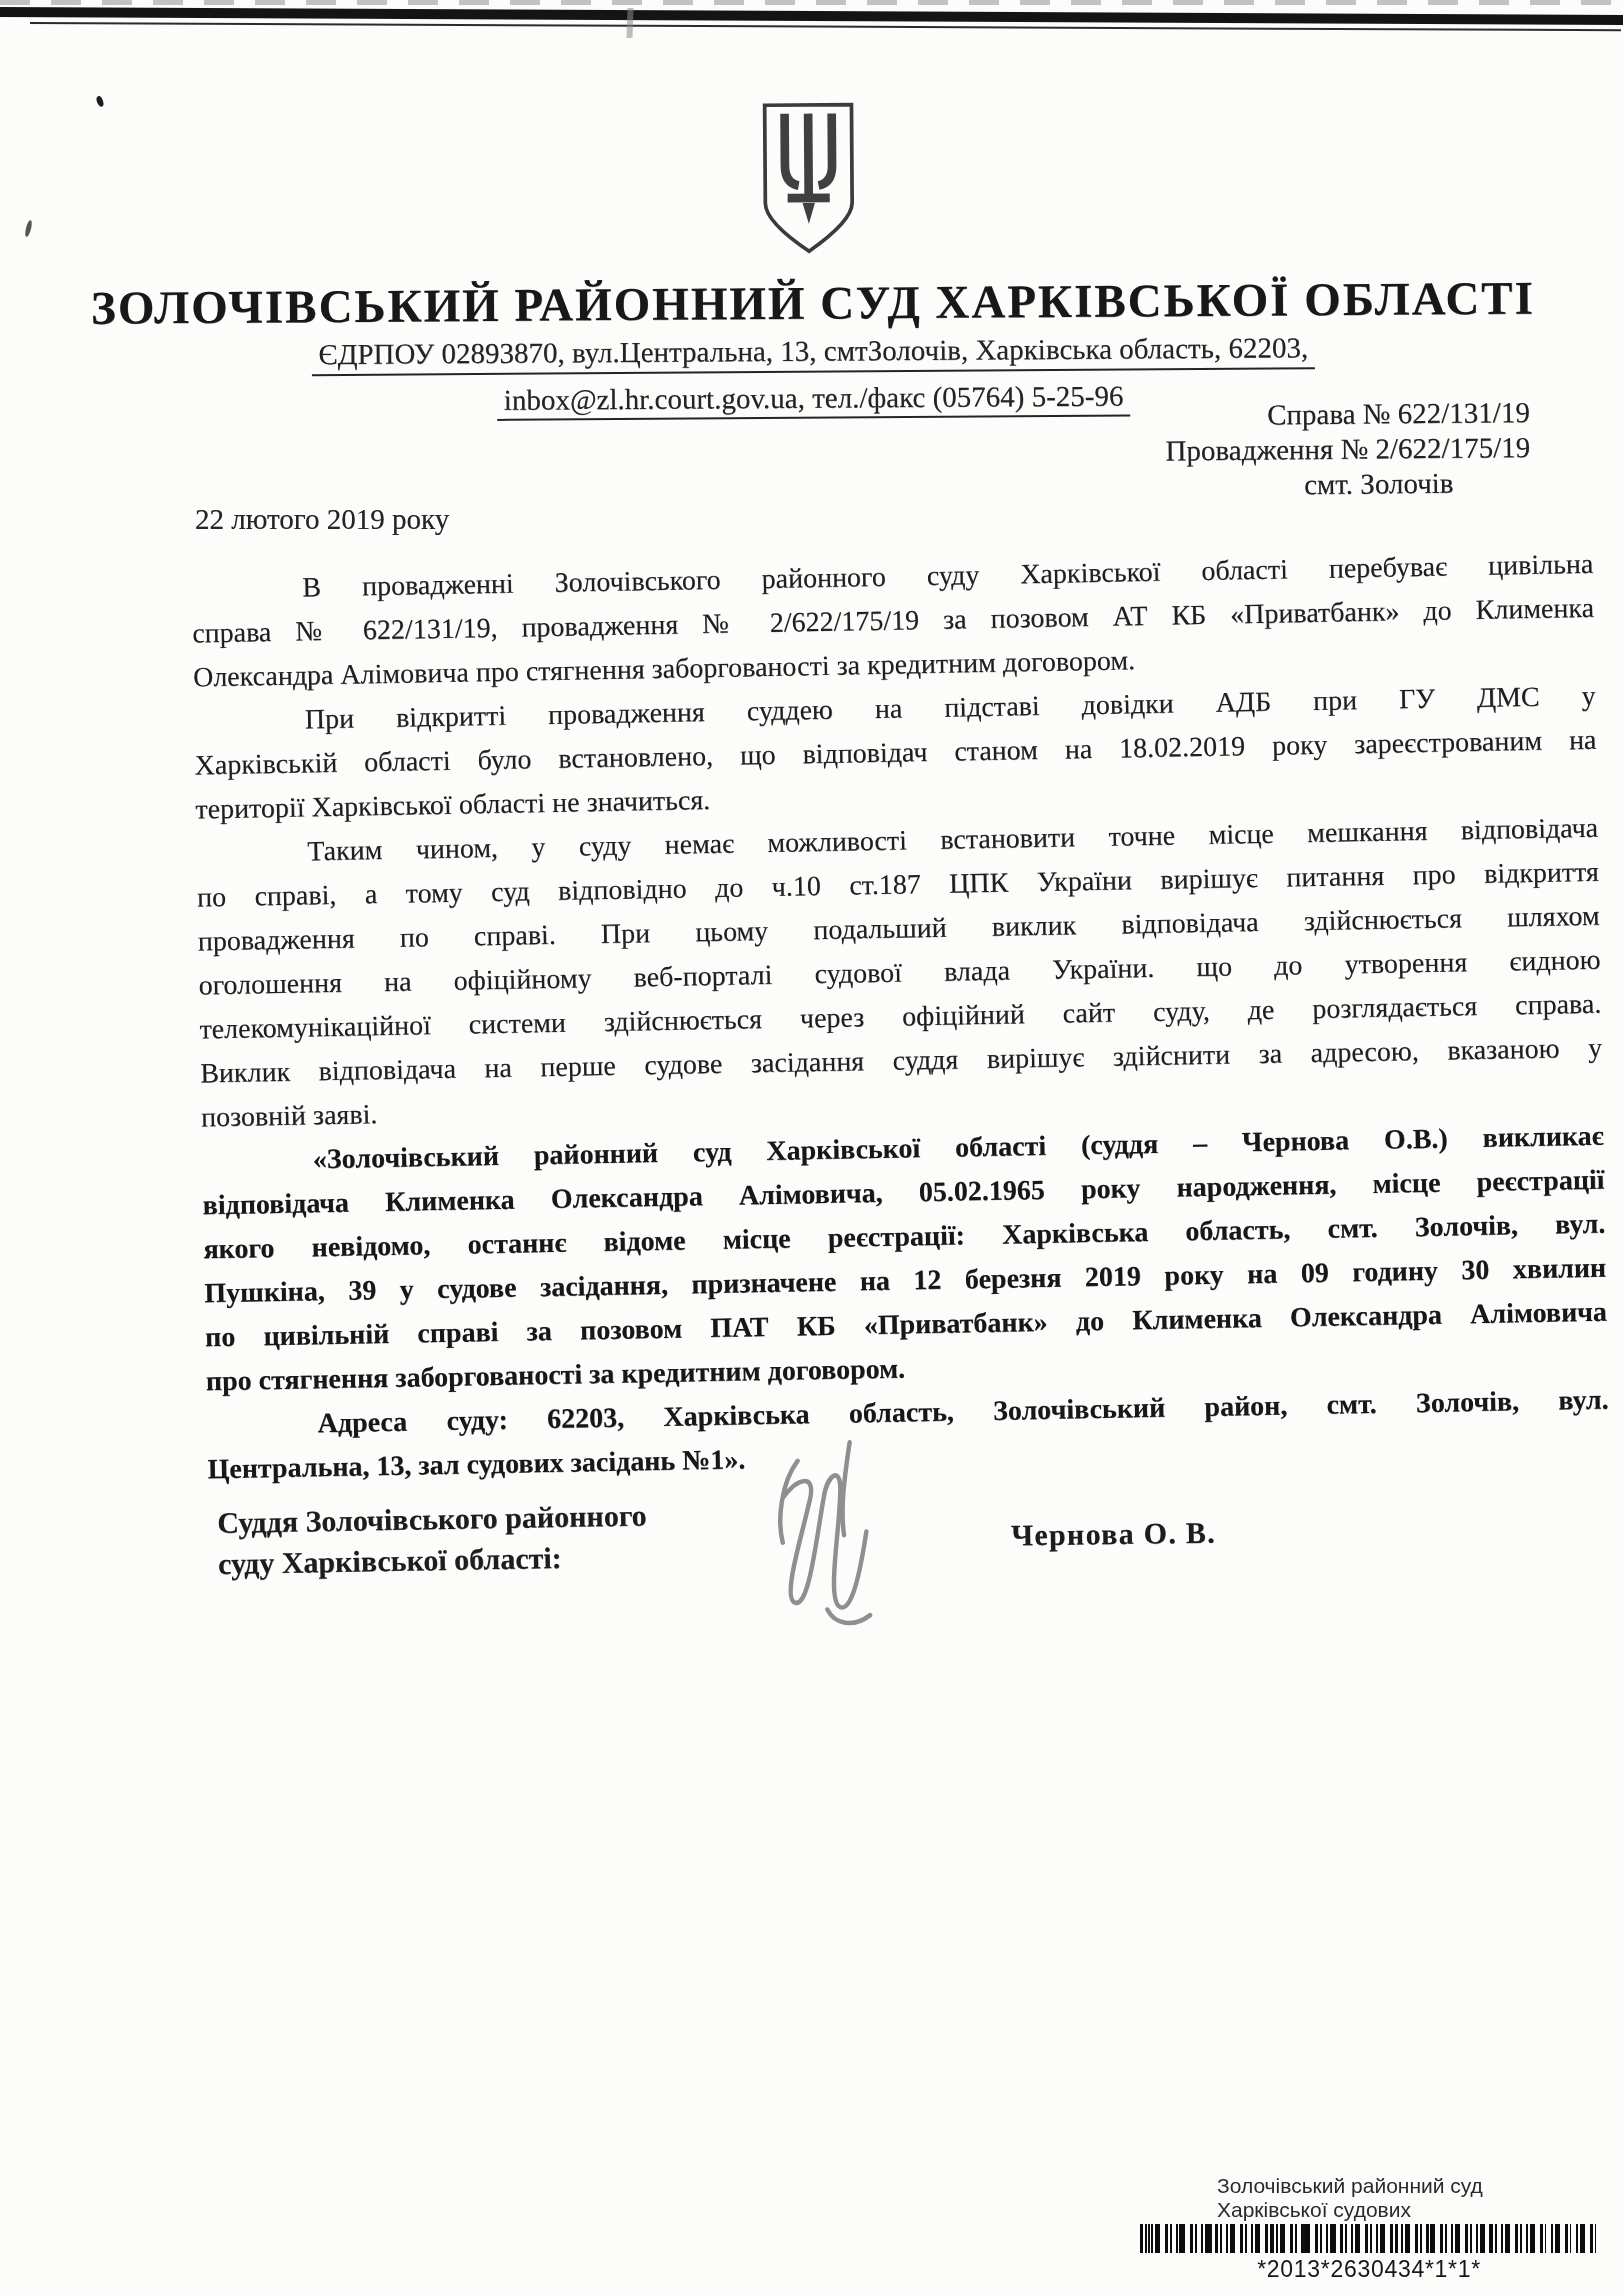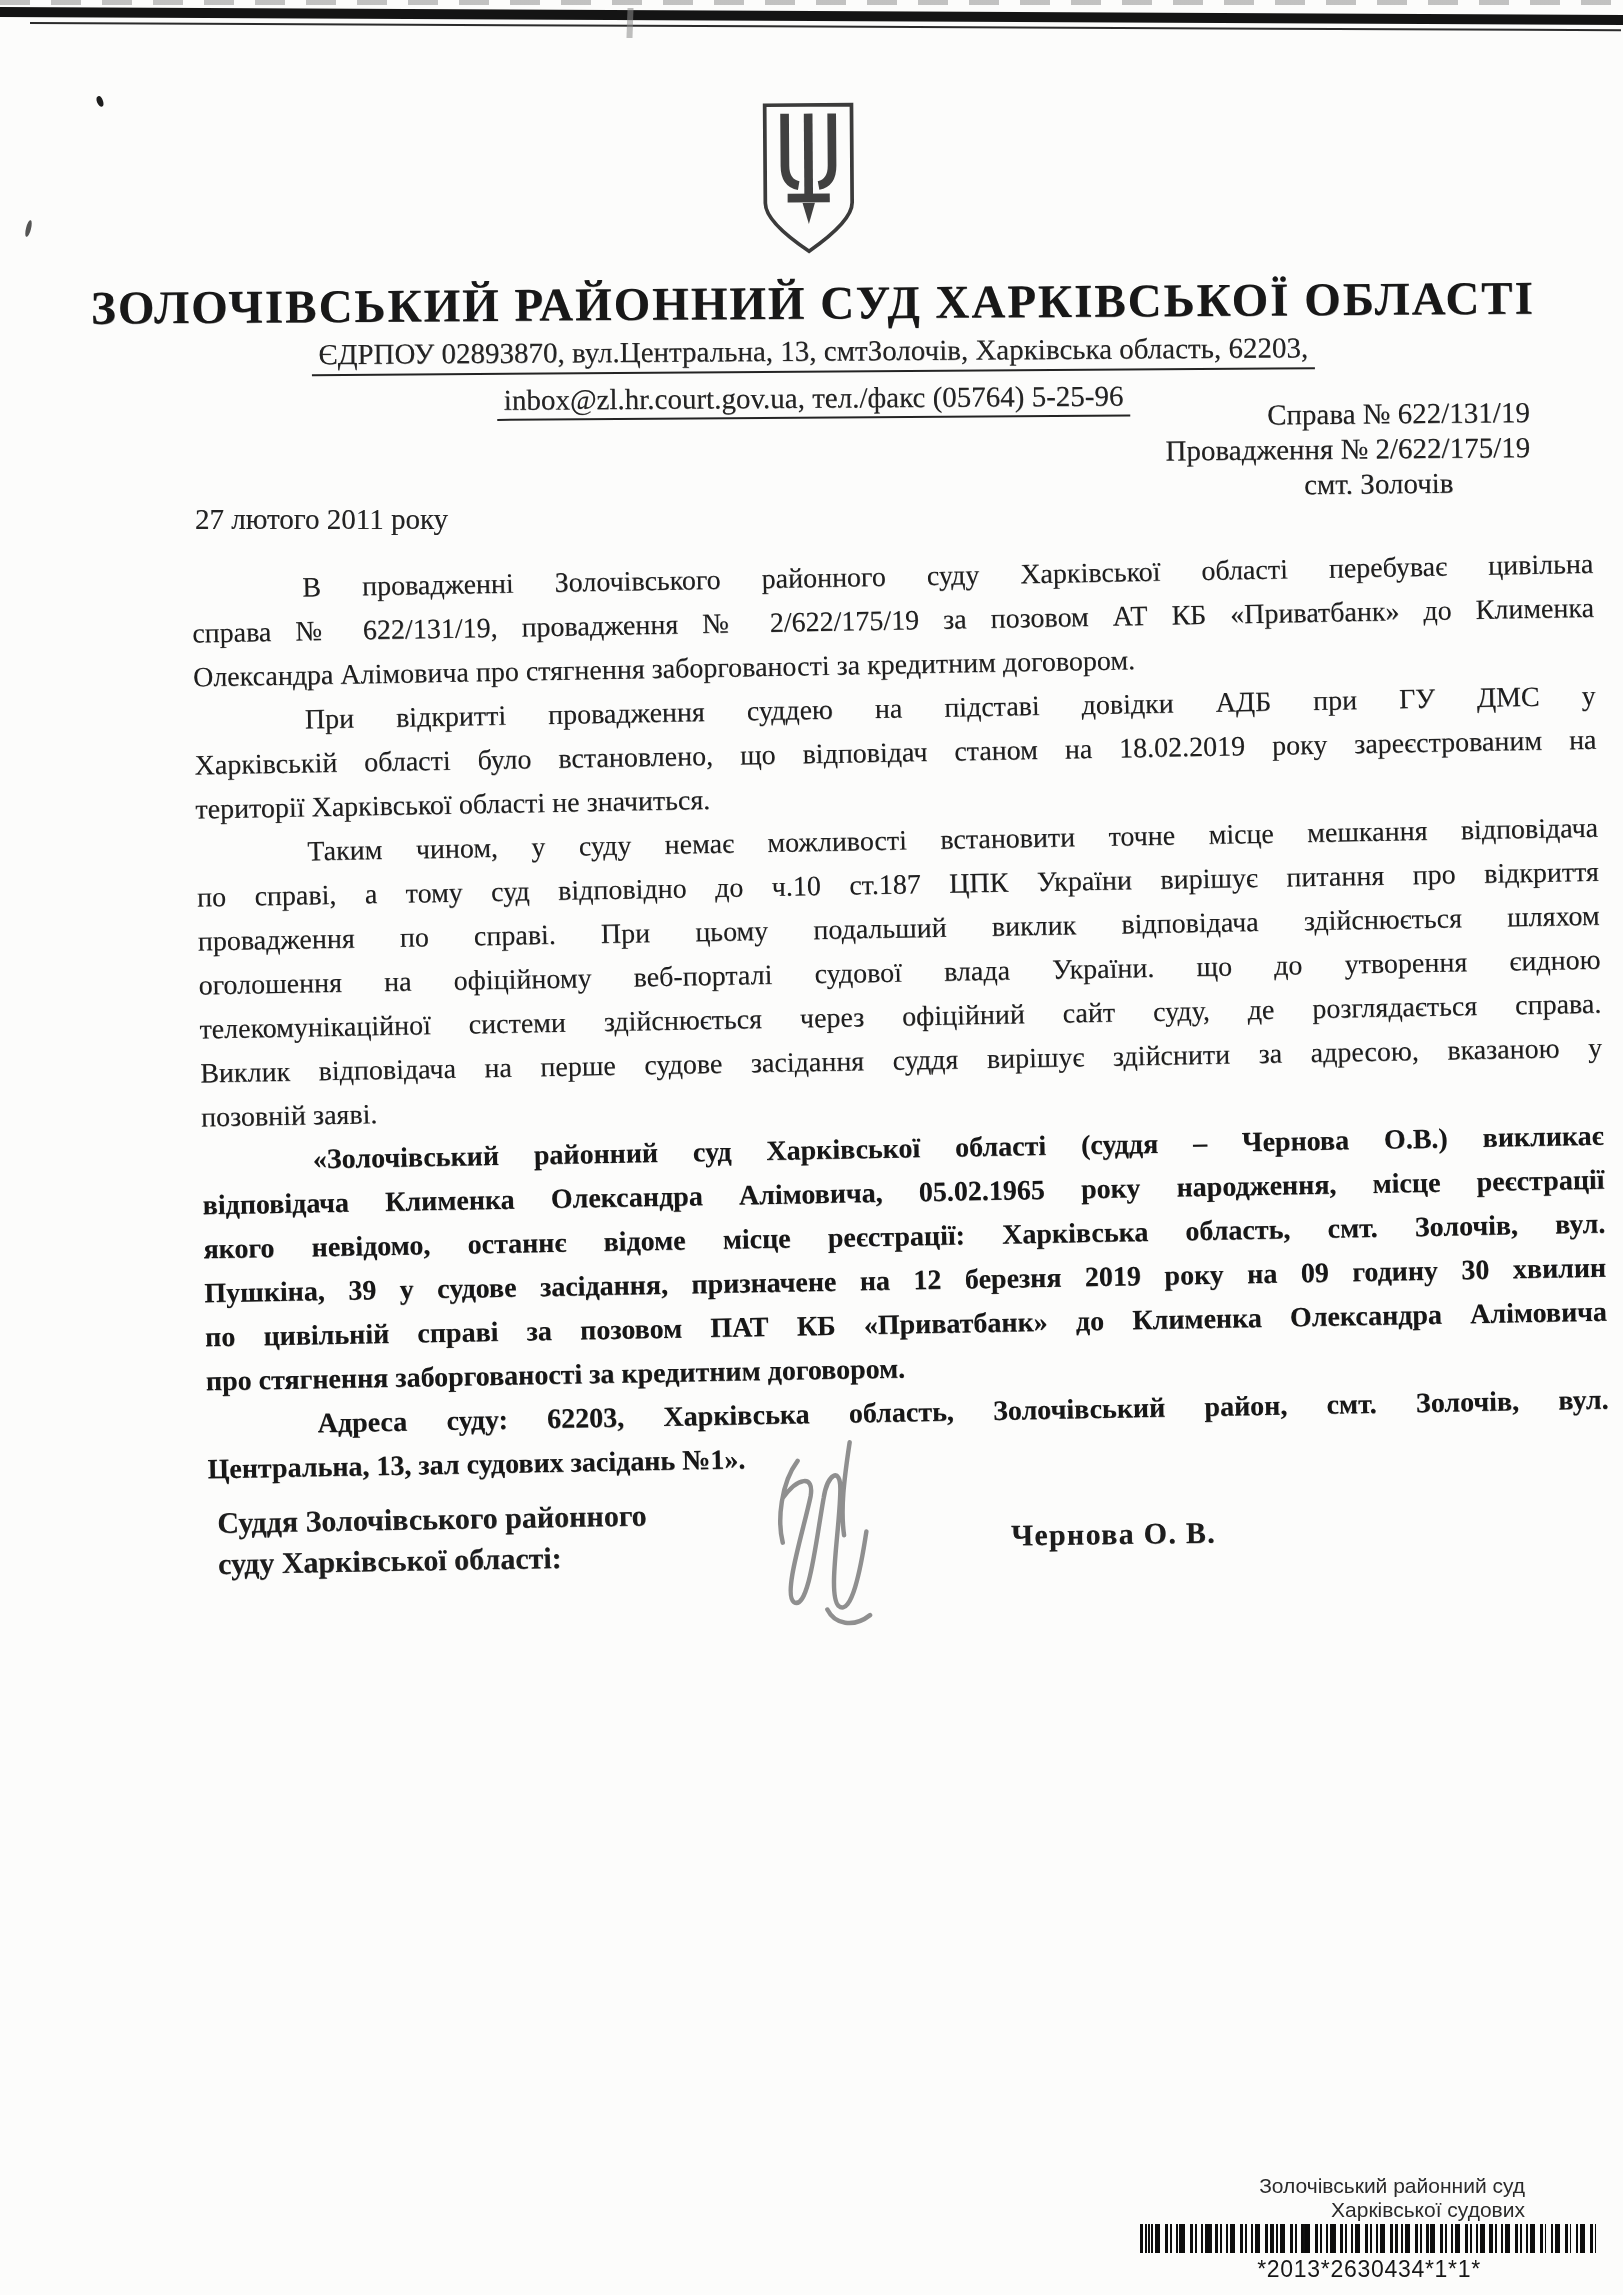--- a/index.html
+++ b/index.html
@@ -55,21 +55,21 @@
   .tline.first{text-indent:111px;}
 
   
   .sig-role{position:absolute;top:1502px;left:217px;font-size:30px;font-weight:bold;
     line-height:41px;color:#1d1d1d;transform:rotate(-1deg);transform-origin:0 0;}
   .sig-scribble{position:absolute;left:727px;top:1420px;width:223px;height:223px;}
   .sig-name{position:absolute;left:1011px;top:1517px;font-size:30px;font-weight:bold;
     color:#1d1d1d;transform:rotate(-0.8deg);letter-spacing:1.3px;}
 
   
-  .stamp-text{position:absolute;top:2174px;left:1217px;width:308px;text-align:right;
+  .stamp-text{position:absolute;top:2174px;left:1217px;width:308px;text-align:left;
     font-family:"Liberation Sans","DejaVu Sans",sans-serif;
     font-size:21px;line-height:24px;color:#2a2a2a;}
   .barcode{position:absolute;top:2224px;left:1140px;width:458px;height:29px;
     background:
       repeating-linear-gradient(90deg,#0c0c0c 0 2.6px,rgba(0,0,0,0) 2.6px 4.6px,#0c0c0c 4.6px 6.5px,rgba(0,0,0,0) 6.5px 11px,#0c0c0c 11px 13px,rgba(0,0,0,0) 13px 15px,#0c0c0c 15px 19.6px,rgba(0,0,0,0) 19.6px 25px),
       repeating-linear-gradient(90deg,rgba(0,0,0,0) 0 7.9px,#111 7.9px 9.8px,rgba(0,0,0,0) 9.8px 31px);
   }
   .barcode-number{position:absolute;top:2256px;left:1140px;width:458px;text-align:center;
     font-family:"Liberation Sans","DejaVu Sans",sans-serif;
     font-size:23px;letter-spacing:0.7px;color:#161616;}
@@ -98,21 +98,21 @@
   <div class="court-title ink">ЗОЛОЧІВСЬКИЙ РАЙОННИЙ СУД ХАРКІВСЬКОЇ ОБЛАСТІ</div>
   <div class="addr-line addr1 ink">ЄДРПОУ 02893870, вул.Центральна, 13, смтЗолочів, Харківська область, 62203,</div>
   <div class="addr-line addr2 ink">inbox@zl.hr.court.gov.ua, тел./факс (05764) 5-25-96</div>
 </div>
 
 <div class="case-block ink">
   <div>Справа № 622/131/19</div>
   <div>Провадження № 2/622/175/19</div>
   <div class="settlement">смт. Золочів</div>
 </div>
-<div class="date-line ink">27 лютого 2011 року</div>
+<div class="date-line ink">22 лютого 2019 року</div>
 
 <div class="document-body ink">
     <div class="para">
       <div class="tline first">В провадженні Золочівського районного суду Харківської області перебуває цивільна</div>
       <div class="tline">справа № 622/131/19, провадження № 2/622/175/19 за позовом АТ КБ «Приватбанк» до Клименка</div>
       <div class="tline lastline">Олександра Алімовича про стягнення заборгованості за кредитним договором.</div>
     </div>
     <div class="para">
       <div class="tline first">При відкритті провадження суддею на підставі довідки АДБ при ГУ ДМС у</div>
       <div class="tline">Харківській області було встановлено, що відповідач станом на 18.02.2019 року зареєстрованим на</div>

